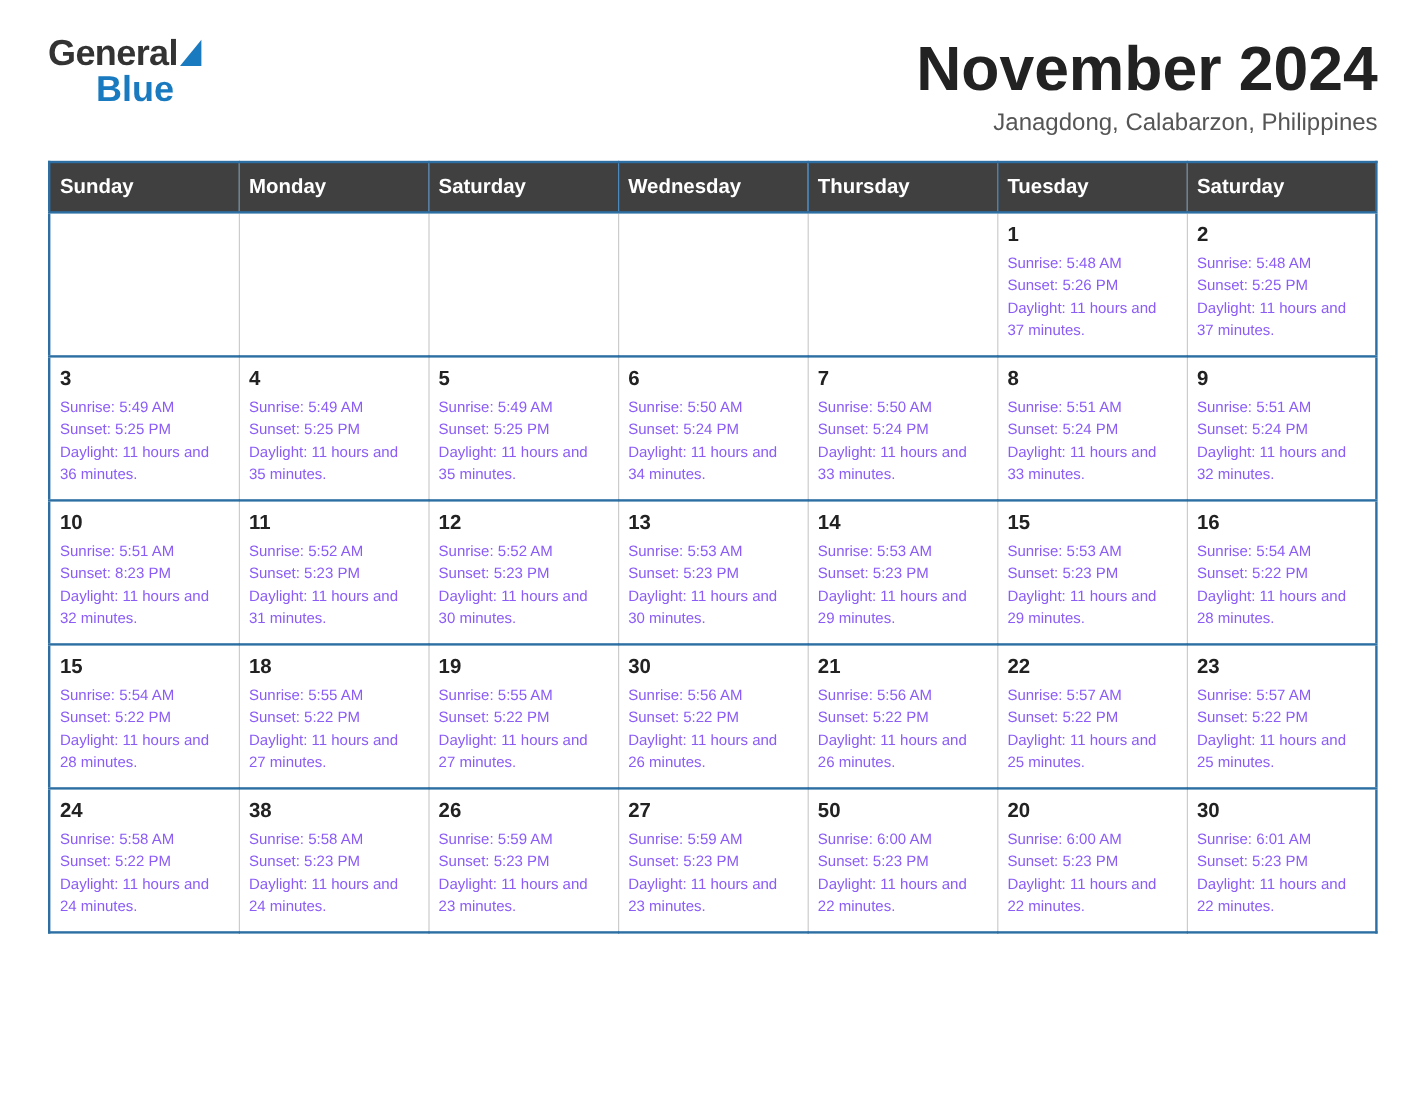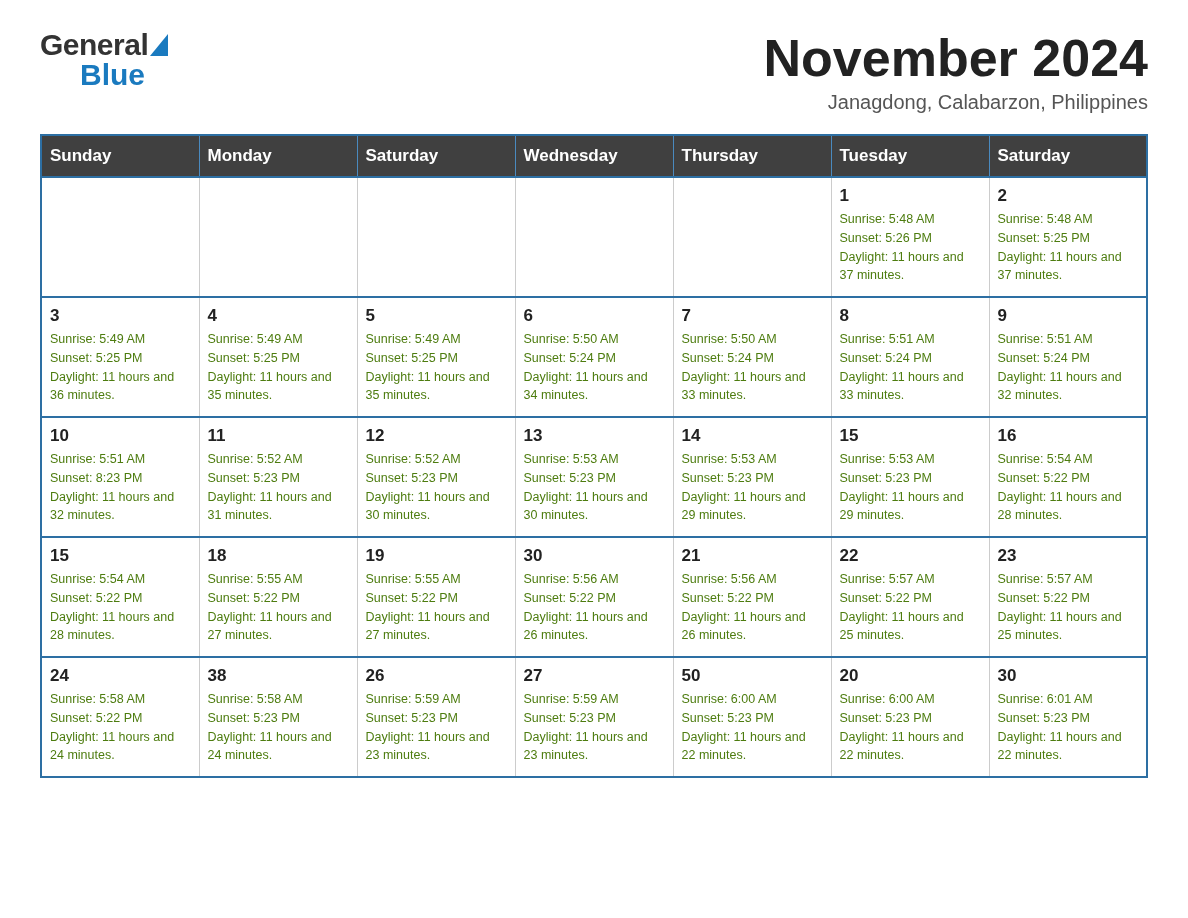--- a/index.html
+++ b/index.html
@@ -68,21 +68,21 @@
     }
     .day-num {
       font-size: 17px;
       font-weight: bold;
       color: #222;
       display: block;
       margin-bottom: 4px;
     }
     .day-info {
       font-size: 12.5px;
-      color: #4d7c0f;
+      color: #8b5cf6;
       line-height: 1.5;
     }
     .logo-container {
       display: flex;
       flex-direction: column;
       line-height: 1;
     }
     .logo-line1 {
       display: flex;
       align-items: center;

